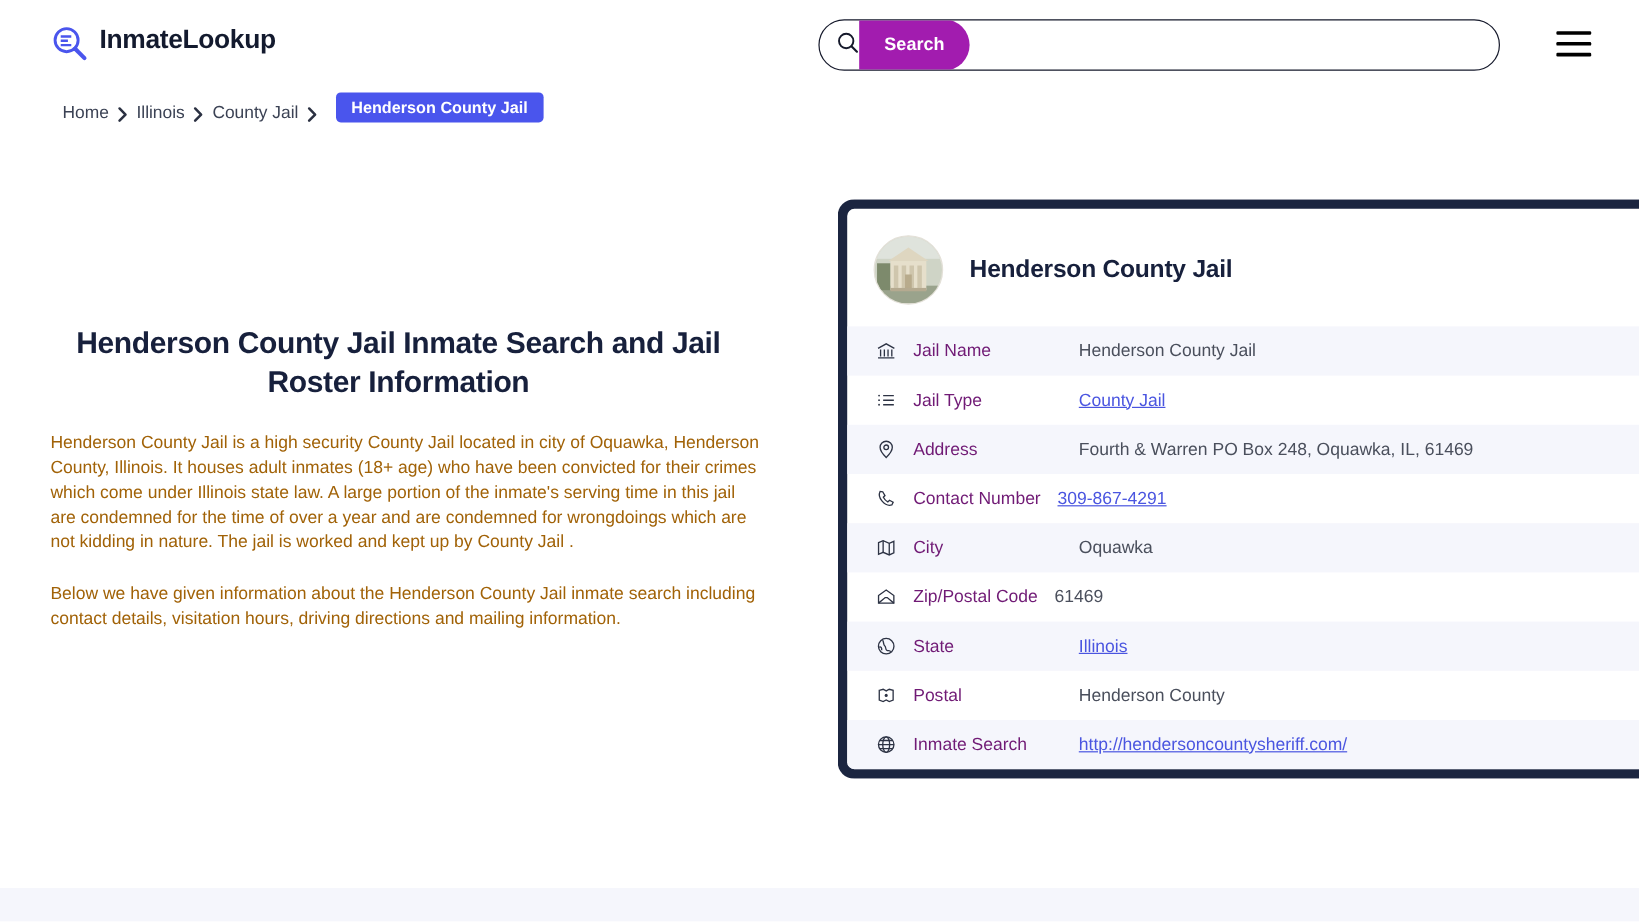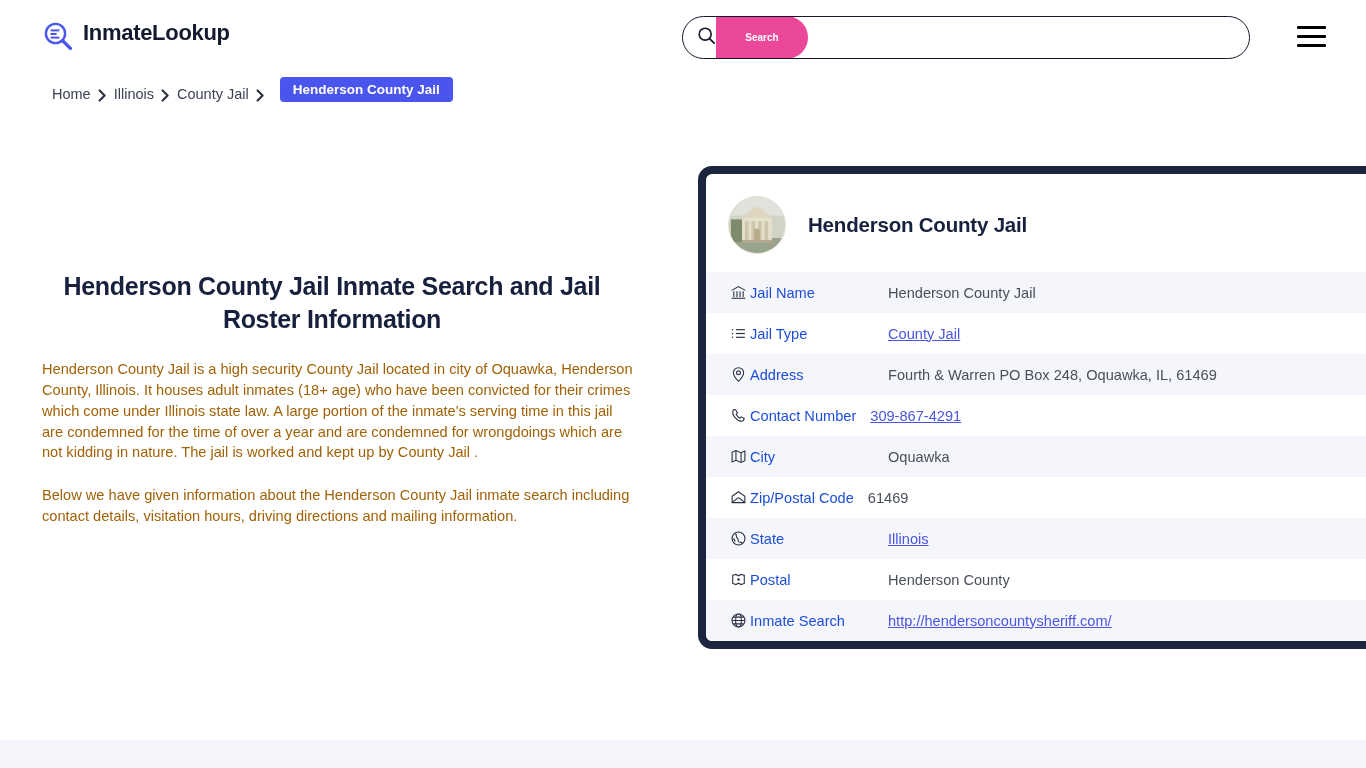--- a/index.html
+++ b/index.html
@@ -34,22 +34,22 @@
   }
   .search-icon { margin-left: 14px; width:19px; height:19px; flex:0 0 auto; }
   .search-input {
     flex:1 1 auto; border:none; outline:none; background:transparent;
     font-family:"Liberation Sans", sans-serif; font-size:15.5px; color:#2a2f40;
     padding: 0 10px 0 9px; height:100%;
   }
   .search-input::placeholder { color:#8b8f9c; }
   .search-btn {
     flex:0 0 auto; width:92px; height:43px;
-    background:#ec4899; color:#fff; border:none; cursor:pointer;
-    font-family:"Liberation Sans", sans-serif; font-size:10px; font-weight:700;
+    background:#a21caf; color:#fff; border:none; cursor:pointer;
+    font-family:"Liberation Sans", sans-serif; font-size:15px; font-weight:700;
     border-radius: 0 22px 22px 0;
   }
 
   .hamburger {
     position:absolute; left:1297px; top:26px;
     width:29px; height:21px; cursor:pointer;
     display:flex; flex-direction:column; justify-content:space-between;
   }
   .hamburger span { display:block; height:3px; background:#000; border-radius:1px; }
 
@@ -94,21 +94,21 @@
   }
   .avatar svg { display:block; width:100%; height:100%; }
   .card-title { font-size:20.5px; font-weight:700; color:#17203c; letter-spacing:-0.2px; }
 
   .row {
     display:flex; align-items:center; height:41px;
     padding-left:24px; font-size:14.6px;
   }
   .row.alt { background:#f5f6fc; }
   .row-icon { width:20px; flex:0 0 auto; display:flex; align-items:center; color:#2d3344; }
-  .row-label { color:#1d4ed8; margin-left:0; white-space:nowrap; }
+  .row-label { color:#701a75; margin-left:11px; white-space:nowrap; }
   .row-label.w { width:138px; }
   .row-value { color:#4a4f5c; white-space:nowrap; }
   .row-value.pad { margin-left:14px;text-align:right; }
   a.row-value, .link {
     color:#4a55e0; text-decoration:underline; cursor:pointer;
   }
 
   
   .footer-band {
     position:absolute; left:0; top:740px; width:1366px; height:28px;

